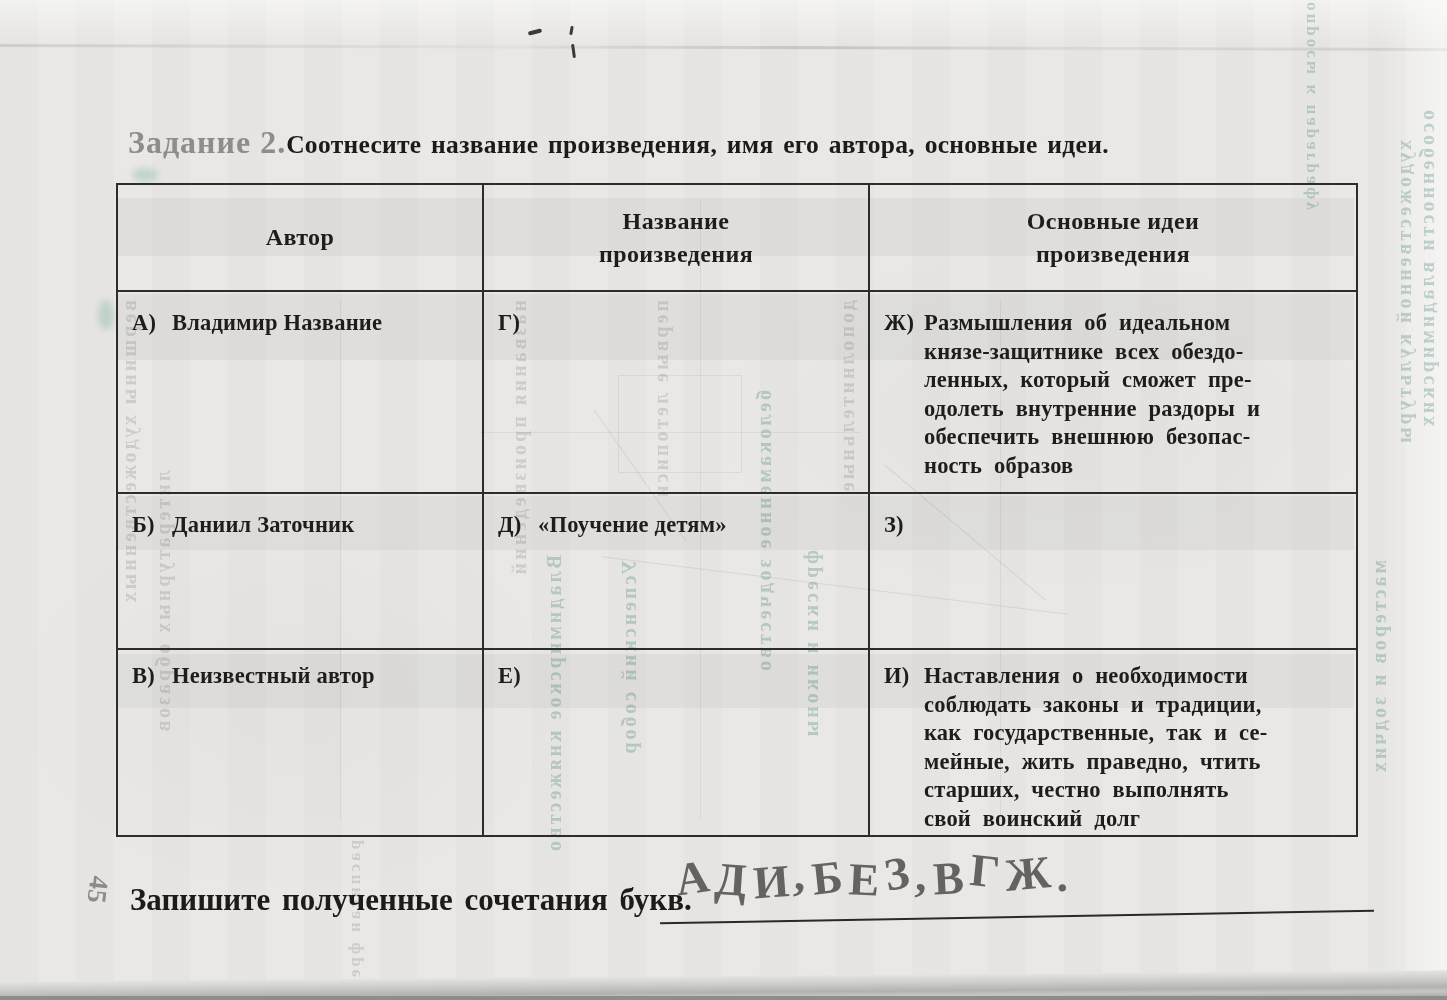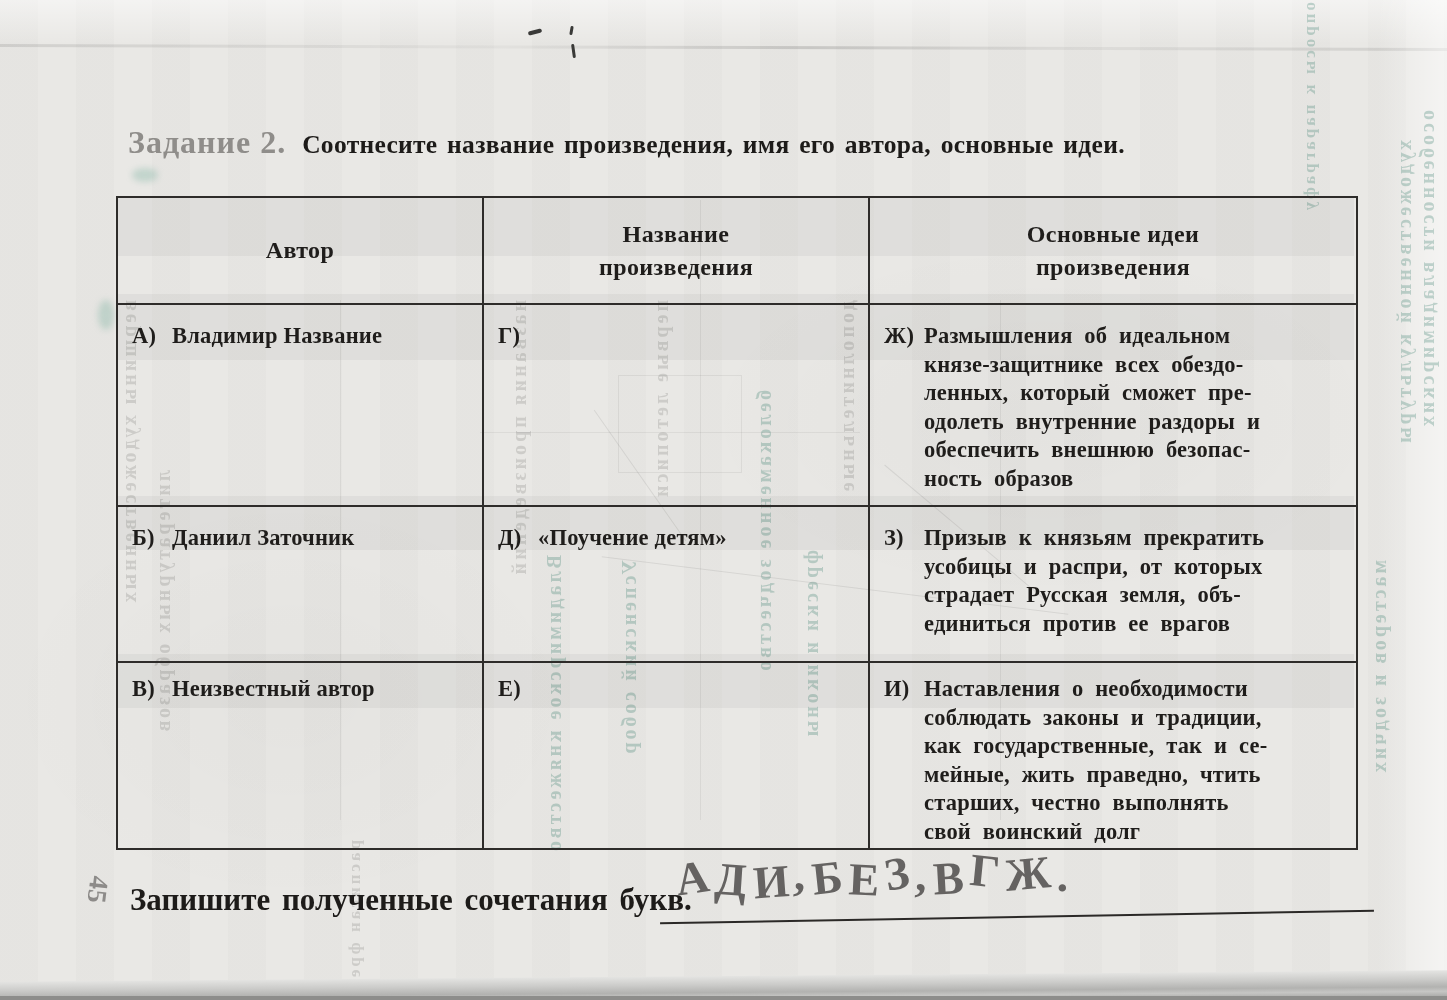--- a/index.html
+++ b/index.html
@@ -48,33 +48,32 @@
   .bleed.gray{color:rgba(95,93,91,0.20);}
   .ghostline{position:absolute;background:rgba(0,0,0,0.055);}
   .ghostbox{position:absolute;border:1px solid rgba(0,0,0,0.06);}
   .scratch{position:absolute;height:1px;background:rgba(0,0,0,0.08);}
 
   
   .band{position:absolute;background:rgba(0,0,0,0.04);}
 
   
   .task-heading{position:absolute;left:128px;top:124px;width:1240px;white-space:nowrap;}
-  .task-label{font-size:32px;font-weight:bold;color:#8f8d8a;letter-spacing:1px;margin-right:16px;}
+  .task-label{font-size:32px;font-weight:bold;color:#8f8d8a;letter-spacing:1px;}
   .task-instruction{font-size:25.5px;font-weight:bold;color:#1d1b19;letter-spacing:0.3px;word-spacing:3px;}
 
   
   .worktable{
     position:absolute;left:116px;top:183px;width:1242px;height:654px;
     display:grid;
     grid-template-columns:366px 386px 1fr;
     grid-template-rows:107px 202px 156px 1fr;
     border:2.5px solid #2e2c2a;
     box-sizing:border-box;
     color:#1f1d1b;
-    margin-top:13px;
   }
   .cell{border-right:2px solid #2e2c2a;border-bottom:2px solid #2e2c2a;box-sizing:border-box;overflow:visible;}
   .cell.last-col{border-right:none;}
   .cell.last-row{border-bottom:none;}
   .hcell{display:flex;align-items:center;justify-content:center;text-align:center;
     font-weight:bold;font-size:24px;line-height:33px;white-space:pre-line;letter-spacing:0.4px;}
   .bcell{display:flex;align-items:flex-start;padding:17px 14px 0 14px;
     font-size:22.5px;line-height:28.5px;font-weight:600;letter-spacing:0.2px;}
   .last-row .bcell-pad{padding-top:12px;}
   .bcell .lbl{flex:0 0 40px;}
@@ -181,24 +180,20 @@
     </div>
     <div class="cell">
       <div class="bcell">
         <span class="lbl">Д)</span>
         <span class="txt">«Поучение детям»</span>
       </div>
     </div>
     <div class="cell last-col">
       <div class="bcell">
         <span class="lbl">З)</span>
-        <span class="txt idea-txt">Призыв к князьям прекратить
-усобицы и распри, от которых
-страдает Русская земля, объ-
-единиться против ее врагов</span>
       </div>
     </div>
 
     <div class="cell last-row">
       <div class="bcell bcell-pad">
         <span class="lbl">В)</span>
         <span class="txt">Неизвестный автор</span>
       </div>
     </div>
     <div class="cell last-row">

